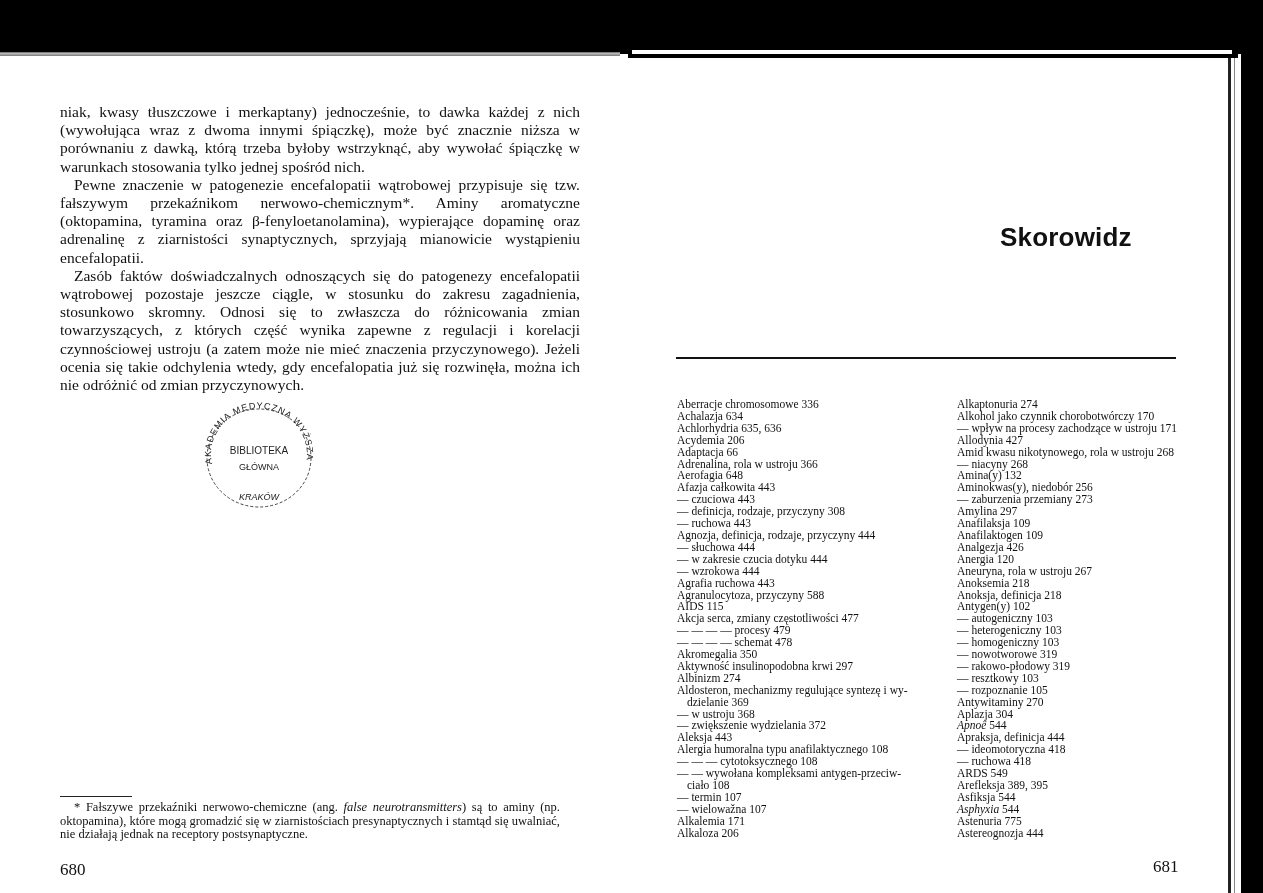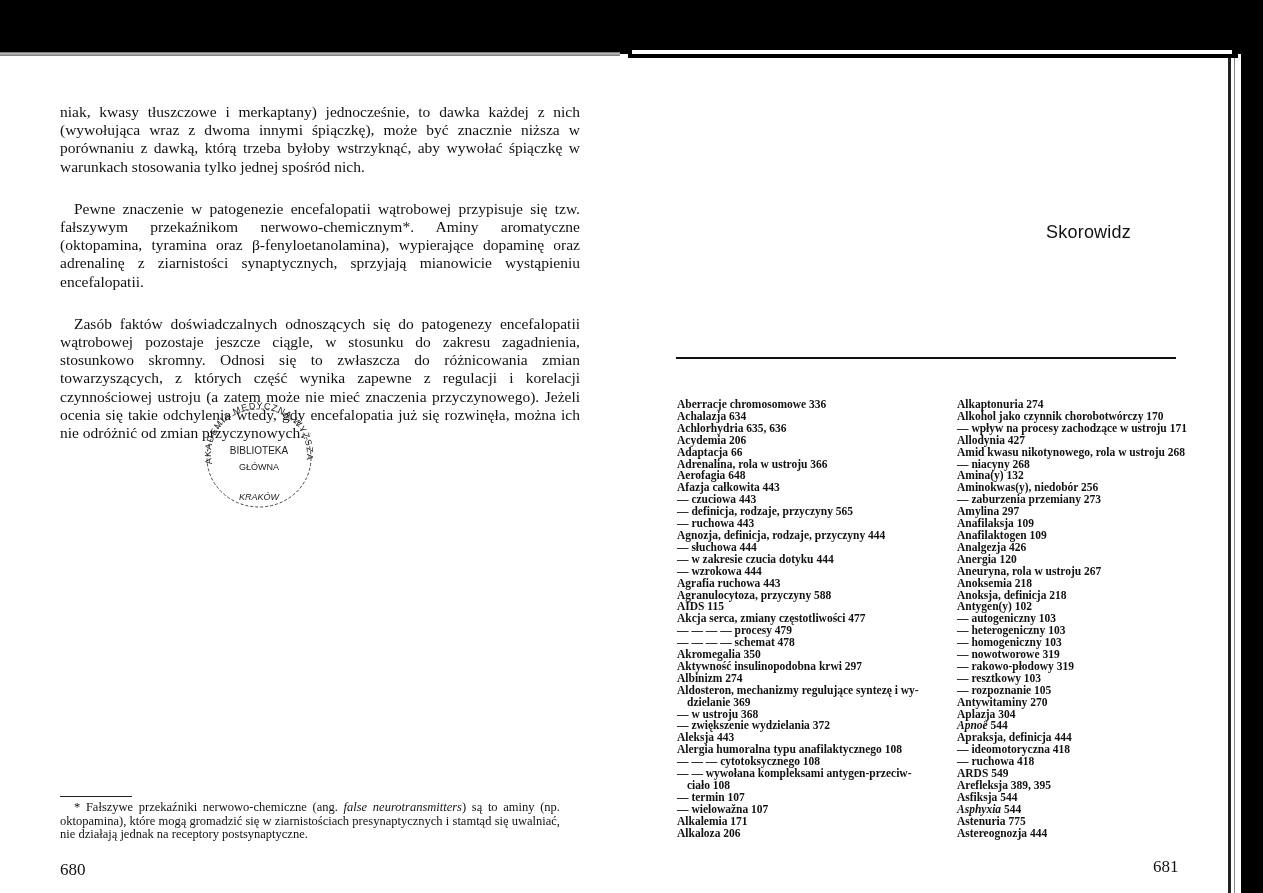--- a/index.html
+++ b/index.html
@@ -35,48 +35,48 @@
     .scan-right-line2 {
       position: absolute; left: 1234px; top: 58px; width: 1px; height: 835px;
       background: #888;
     }
 
     .page-left {
       position: absolute; left: 60px; top: 103px; width: 520px;
       font-size: 15.5px; line-height: 18.2px;
     }
     .page-left p { margin: 0; text-align: justify; font-family: Liberation Serif, serif; }
-    .page-left p.indent { text-indent: 14px; margin-top: 24px; }
+    .page-left p.indent { text-indent: 14px; }
 
     .stamp {
       position: absolute; left: 200px; top: 402px; width: 118px; height: 110px;
     }
     .stamp svg { width: 100%; height: 100%; }
 
     .footnote-rule {
       position: absolute; left: 60px; top: 796px; width: 72px; height: 1px; background: #222;
     }
     .footnote {
       position: absolute; left: 60px; top: 801px; width: 500px;
       font-size: 12.5px; line-height: 13.5px; text-align: justify; font-family: Liberation Serif, serif;
     }
     .footnote .lead { padding-left: 14px; }
     .page-num-left { position: absolute; left: 60px; top: 860px; font-size: 17px; }
     .page-num-right { position: absolute; left: 1153px; top: 857px; font-size: 17px; text-align: center; }
 
     .index-title {
-      position: absolute; left: 1000px; top: 222px; width: 177px; text-align: center;
+      position: absolute; left: 1000px; top: 222px; width: 177px; text-align: left;
       font-family: "Liberation Sans", "DejaVu Sans", sans-serif;
-      font-weight: normal; font-size: 18px; letter-spacing: 0.2px;
+      font-weight: bold; font-size: 26px; letter-spacing: 0.2px;
     }
     .index-rule {
       position: absolute; left: 676px; top: 357px; width: 500px; height: 2px; background: #111;
     }
     .index-col {
-      position: absolute; top: 399px; font-size: 11.5px; line-height: 11.9px; font-weight: bold;
+      position: absolute; top: 399px; font-size: 11.5px; line-height: 11.9px;
     }
     .index-col.col1 { left: 677px; width: 250px; }
     .index-col.col2 { left: 957px; width: 245px; }
     .entry { white-space: nowrap; }
     .entry.cont { padding-left: 10px; }
     .entry .it { font-style: italic; }
   </style>
 </head>
 <body>
 
@@ -121,21 +121,21 @@
 <div class="index-col col1" id="col1">
     <div class="entry">Aberracje chromosomowe 336</div>
     <div class="entry">Achalazja 634</div>
     <div class="entry">Achlorhydria 635, 636</div>
     <div class="entry">Acydemia 206</div>
     <div class="entry">Adaptacja 66</div>
     <div class="entry">Adrenalina, rola w ustroju 366</div>
     <div class="entry">Aerofagia 648</div>
     <div class="entry">Afazja całkowita 443</div>
     <div class="entry">— czuciowa 443</div>
-    <div class="entry">— definicja, rodzaje, przyczyny 565</div>
+    <div class="entry">— definicja, rodzaje, przyczyny 308</div>
     <div class="entry">— ruchowa 443</div>
     <div class="entry">Agnozja, definicja, rodzaje, przyczyny 444</div>
     <div class="entry">— słuchowa 444</div>
     <div class="entry">— w zakresie czucia dotyku 444</div>
     <div class="entry">— wzrokowa 444</div>
     <div class="entry">Agrafia ruchowa 443</div>
     <div class="entry">Agranulocytoza, przyczyny 588</div>
     <div class="entry">AIDS 115</div>
     <div class="entry">Akcja serca, zmiany częstotliwości 477</div>
     <div class="entry">— — — — procesy 479</div>

